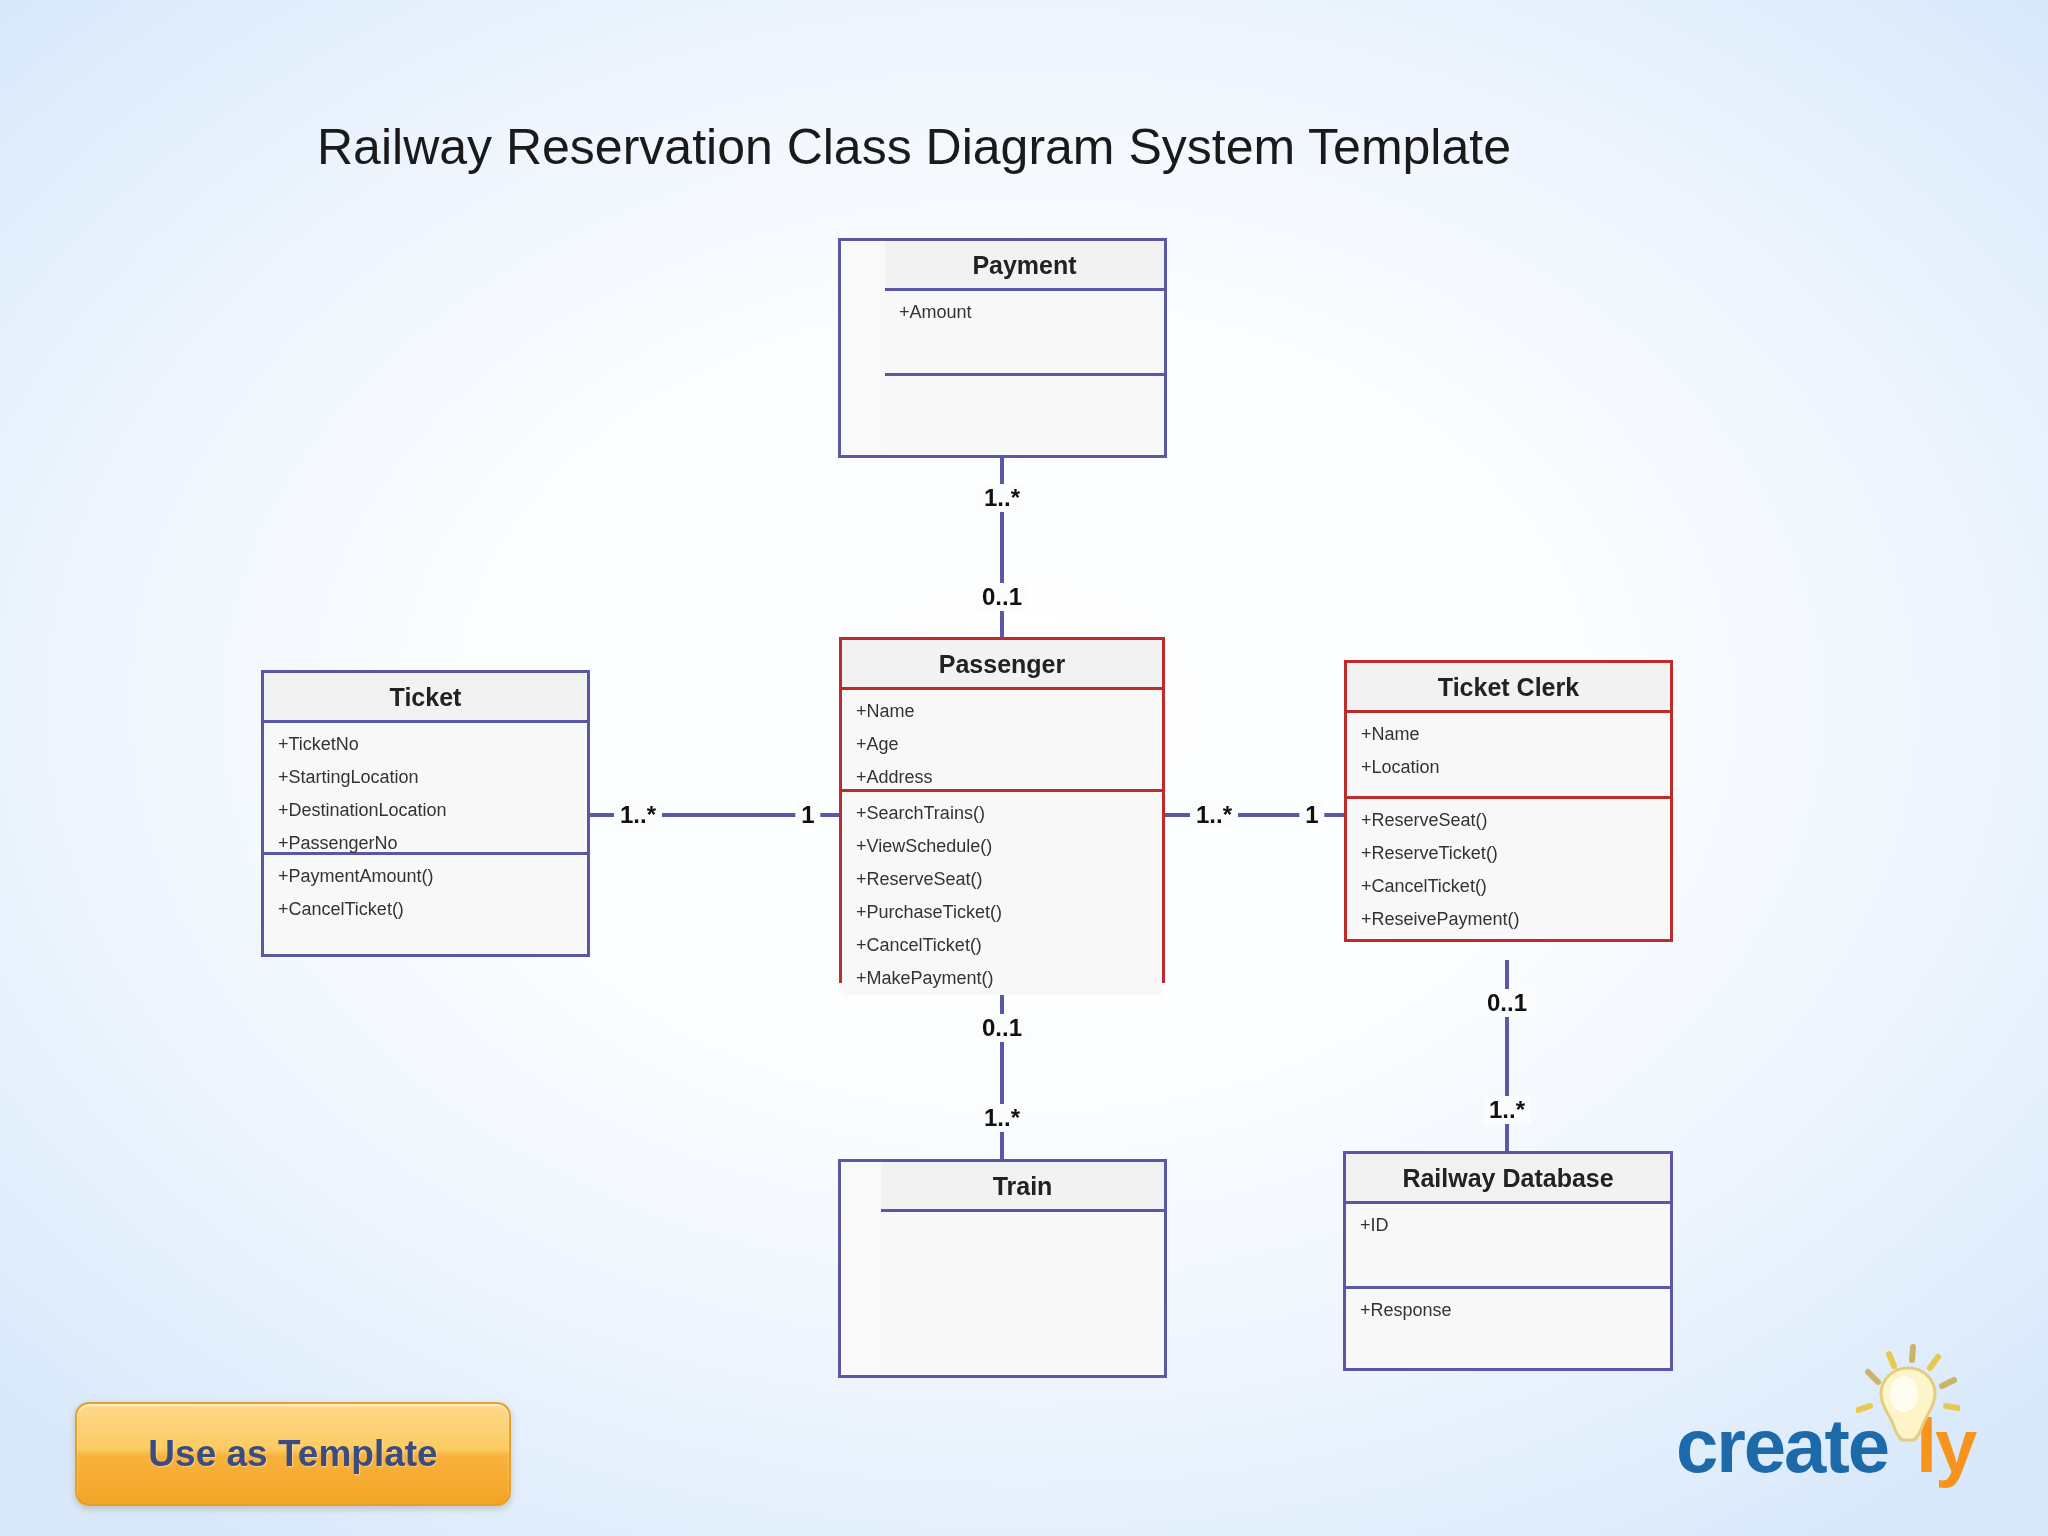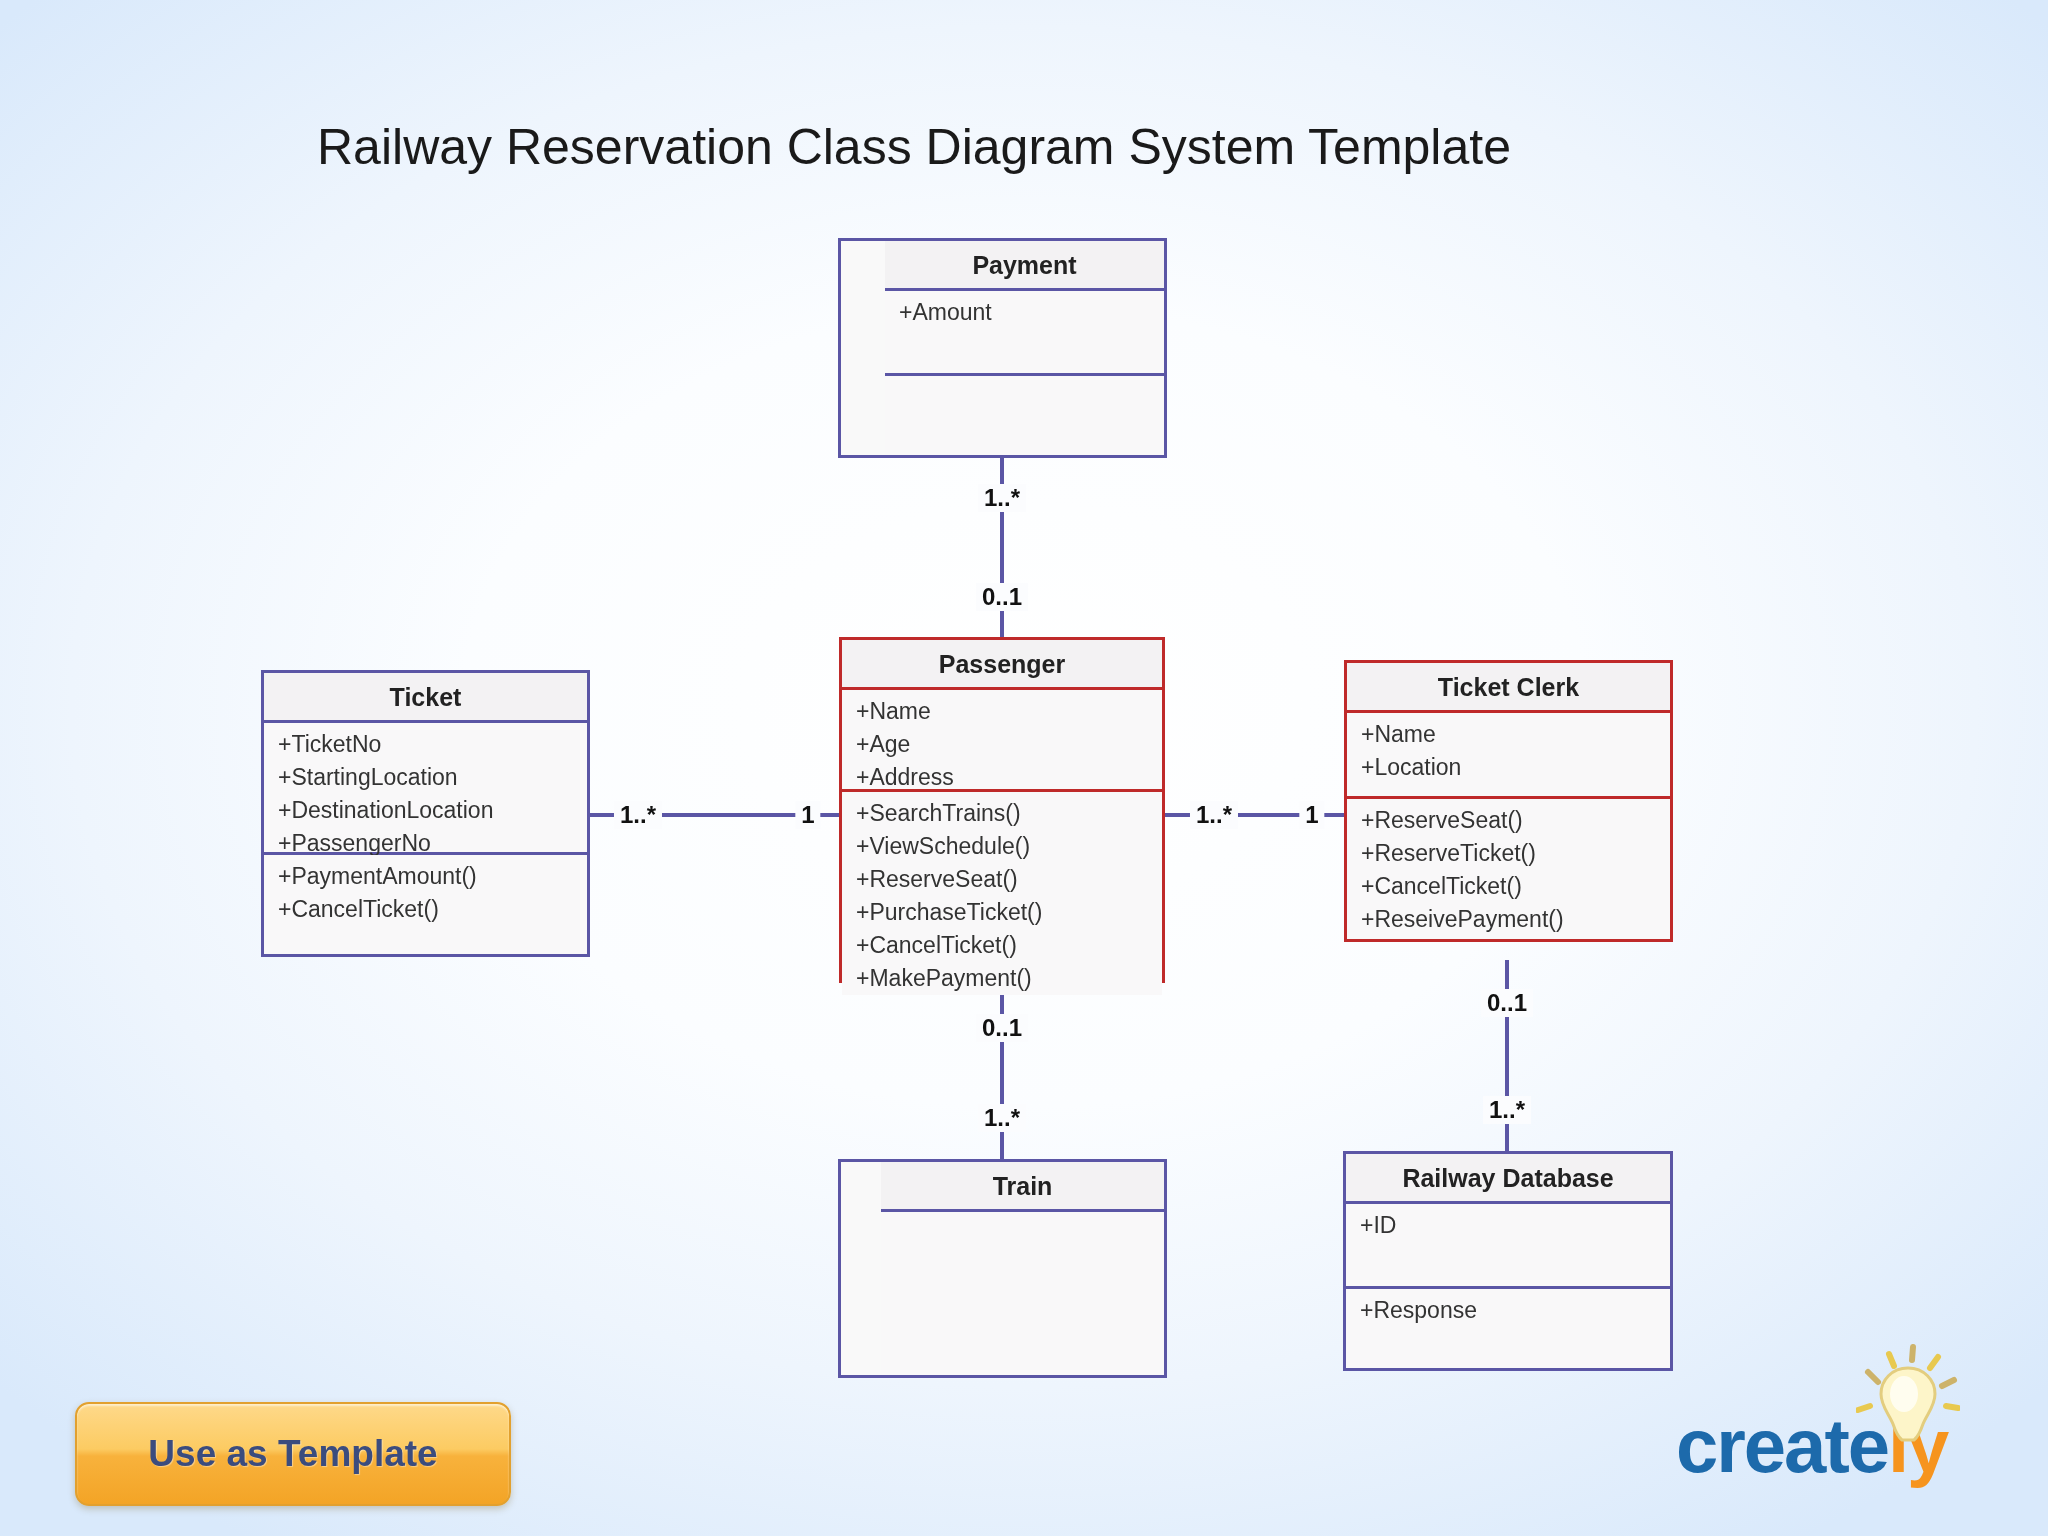--- a/index.html
+++ b/index.html
@@ -21,21 +21,21 @@
   }
   .uml-box.red{border-color:#bf2a2a;}
   .uml-header{
     flex:none;height:47px;line-height:49px;text-align:center;
     font-weight:bold;font-size:25px;color:#222;background:#f3f2f3;
     border-bottom:3px solid #5b56a5;
   }
   .uml-attrs{flex:none;box-sizing:border-box;border-bottom:3px solid #5b56a5;padding:5px 6px 0 14px;background:#f9f8f9;}
   .uml-methods{flex:1;padding:5px 6px 0 14px;background:#f9f8f9;}
   .red .uml-header,.red .uml-attrs{border-bottom-color:#bf2a2a;}
-  .member{font-size:23px;line-height:33px;color:#333;white-space:nowrap;}
+  .member{font-size:18px;line-height:33px;color:#333;white-space:nowrap;}
 
   #box-payment         {left:838px; top:238px; width:329px;height:220px;padding-left:44px;}
   #box-payment .uml-attrs{height:85px;}
   #box-passenger       {left:839px; top:637px; width:326px;height:346px;}
   #box-passenger .uml-attrs{height:102px;}
   #box-ticket          {left:261px; top:670px; width:329px;height:287px;}
   #box-ticket .uml-attrs{height:132px;}
   #box-ticket-clerk    {left:1344px;top:660px; width:329px;height:282px;}
   #box-ticket-clerk .uml-attrs{height:86px;}
   #box-train           {left:838px; top:1159px;width:329px;height:219px;padding-left:40px;}
@@ -63,21 +63,21 @@
     box-sizing:border-box;border:2px solid #e2a02e;border-radius:14px;
     background:linear-gradient(#fed98a 0%, #fccb62 45%, #f8b23c 52%, #f3a426 100%);
     box-shadow:0 3px 7px rgba(120,90,20,0.28), inset 0 2px 2px rgba(255,255,255,0.55);
     display:flex;align-items:center;justify-content:center;
     font-weight:bold;font-size:37px;color:#3b4c7e;
     text-shadow:1px 1px 1px rgba(255,255,255,0.4);cursor:pointer;
   }
   
   .logo{position:absolute;left:1676px;top:1408px;font-weight:bold;font-size:76px;line-height:1;letter-spacing:-2px;cursor:pointer;}
   .logo .blue{color:#1d6aab;}
-  .logo .orange{color:#f6941e;}
+  .logo .orange{color:#f6941e;margin-left:28px;}
   .logo-bulb{position:absolute;left:1856px;top:1344px;}
 </style>
 </head>
 <body>
 
 <div class="page-title">Railway Reservation Class Diagram System Template</div>
 
 <svg class="wires" width="2048" height="1536">
   <line x1="1002" y1="458" x2="1002" y2="637"></line>
   <line x1="590" y1="815" x2="839" y2="815"></line>

